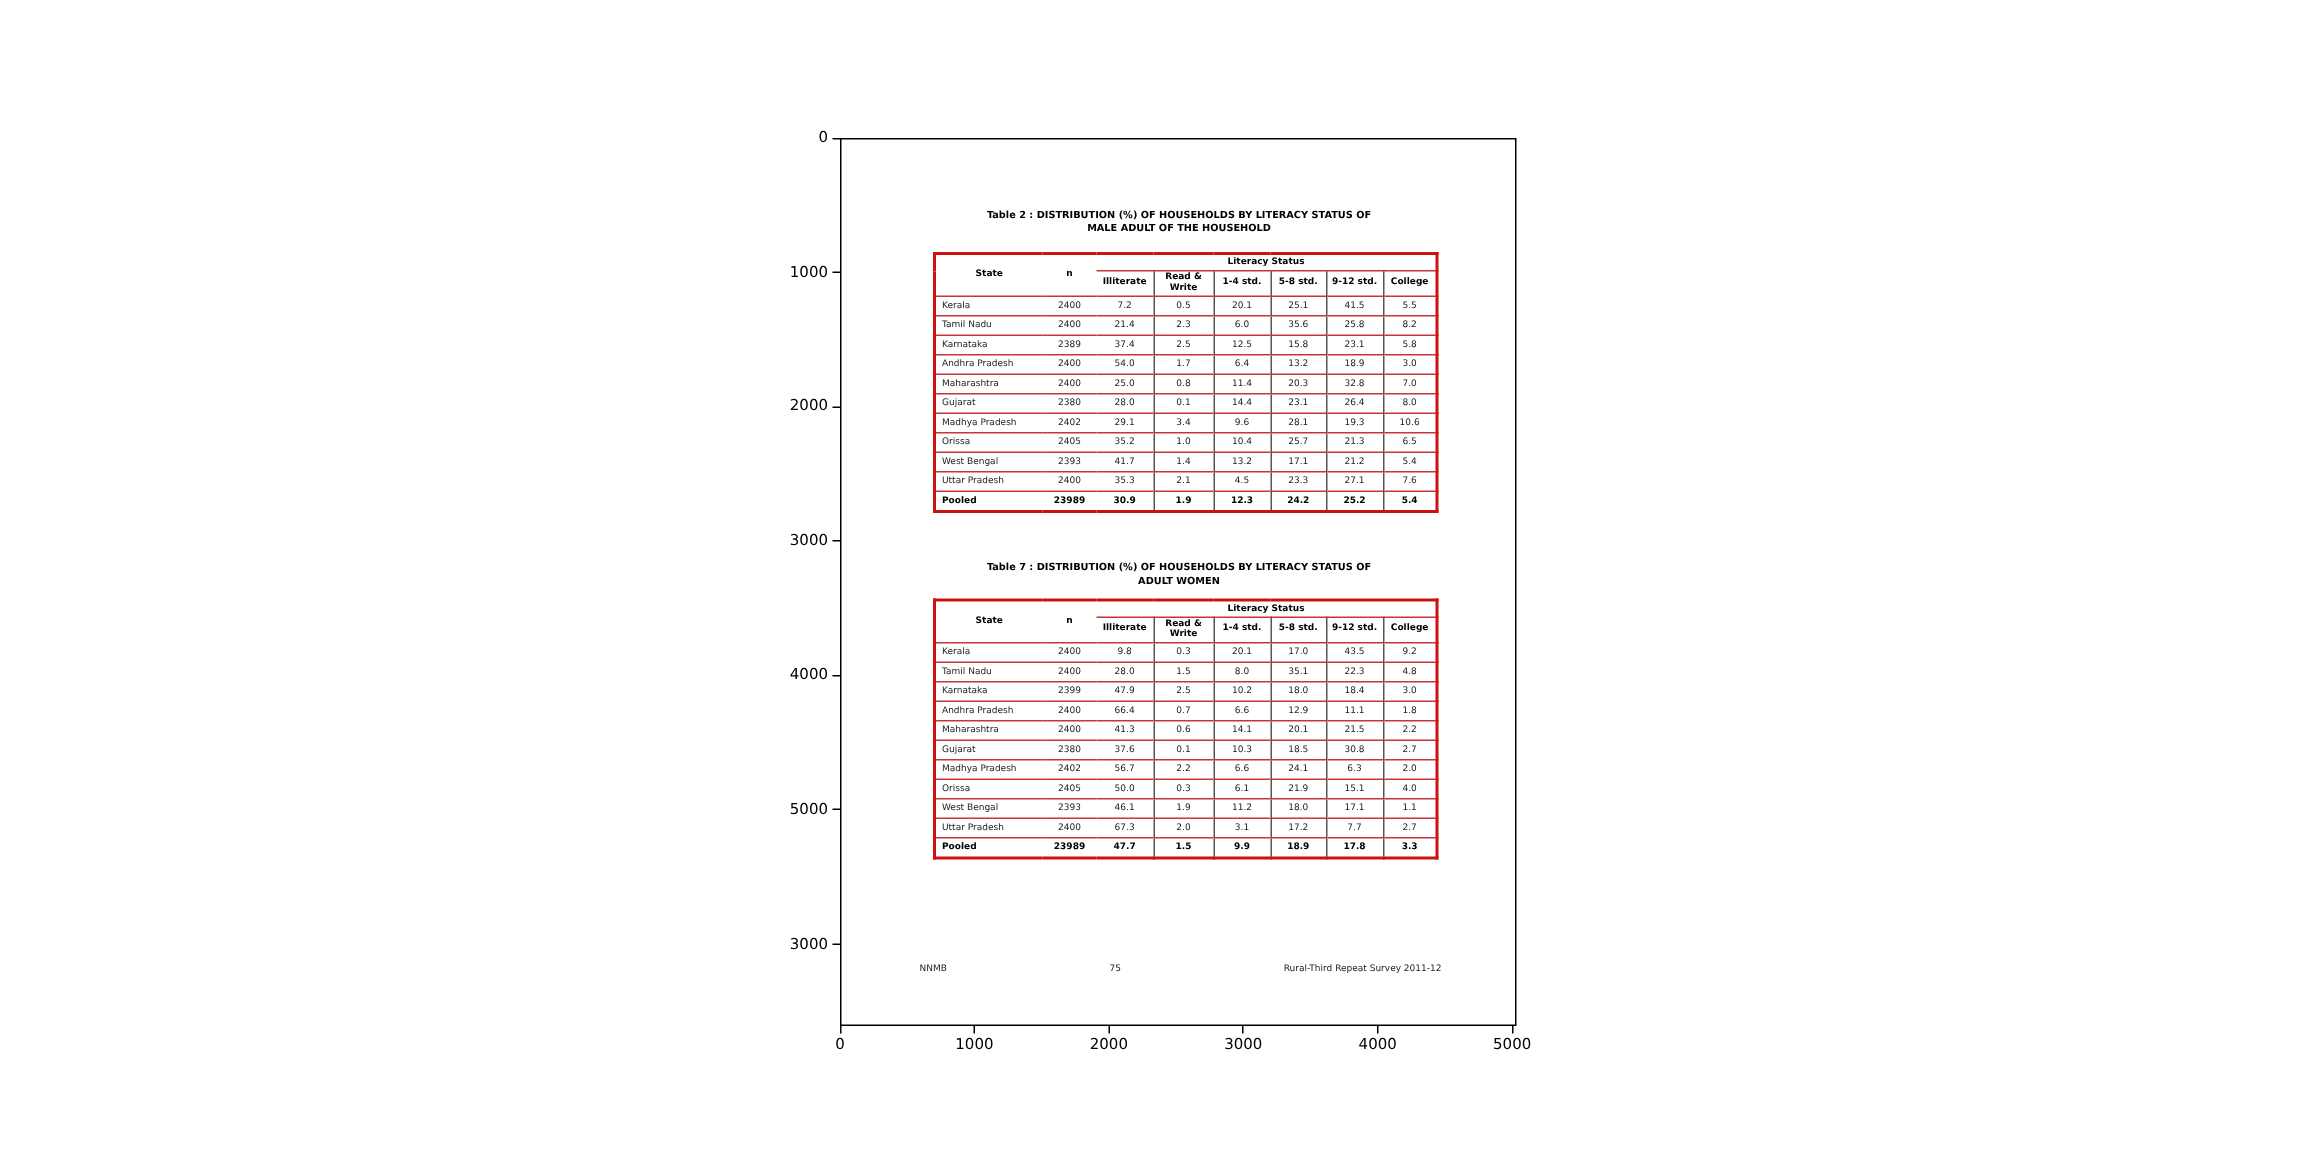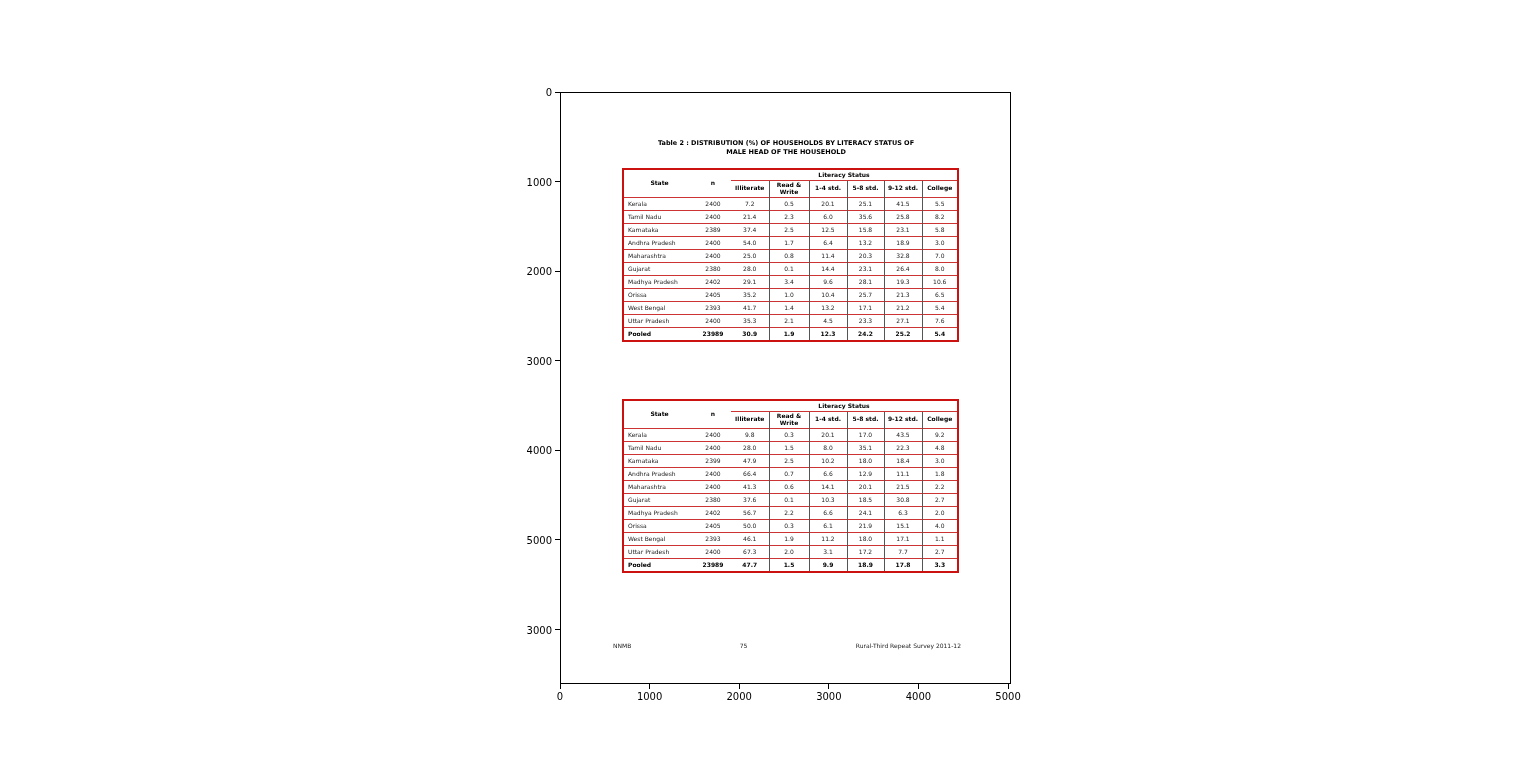--- a/index.html
+++ b/index.html
@@ -45,21 +45,21 @@
 </style>
 </head>
 <body>
 
 <div id="canvas">
 
   <div id="plot">
 
     <div class="tbl-title" style="top:46px">
       <div>Table 2 : DISTRIBUTION (%) OF HOUSEHOLDS BY LITERACY STATUS OF</div>
-      <div>MALE HEAD OF THE HOUSEHOLD</div>
+      <div>MALE ADULT OF THE HOUSEHOLD</div>
     </div>
 
     <table class="rtable" style="top:75px">
         <colgroup>
           <col style="width: 72px;">
           <col style="width: 36px;">
           <col style="width: 38px;">
           <col style="width: 40px;">
           <col style="width: 38px;">
           <col style="width: 37px;">
@@ -188,20 +188,24 @@
             <td>30.9</td>
             <td class=" vline">1.9</td>
             <td class=" vline">12.3</td>
             <td class=" vline">24.2</td>
             <td class=" vline">25.2</td>
             <td class=" vline">5.4</td>
           </tr>
         </tbody>
       </table>
 
+    <div class="tbl-title" style="top:281px">
+      <div>Table 7 : DISTRIBUTION (%) OF HOUSEHOLDS BY LITERACY STATUS OF</div>
+      <div>ADULT WOMEN</div>
+    </div>
 
     <table class="rtable" style="top:306px">
         <colgroup>
           <col style="width: 72px;">
           <col style="width: 36px;">
           <col style="width: 38px;">
           <col style="width: 40px;">
           <col style="width: 38px;">
           <col style="width: 37px;">
           <col style="width: 38px;">

